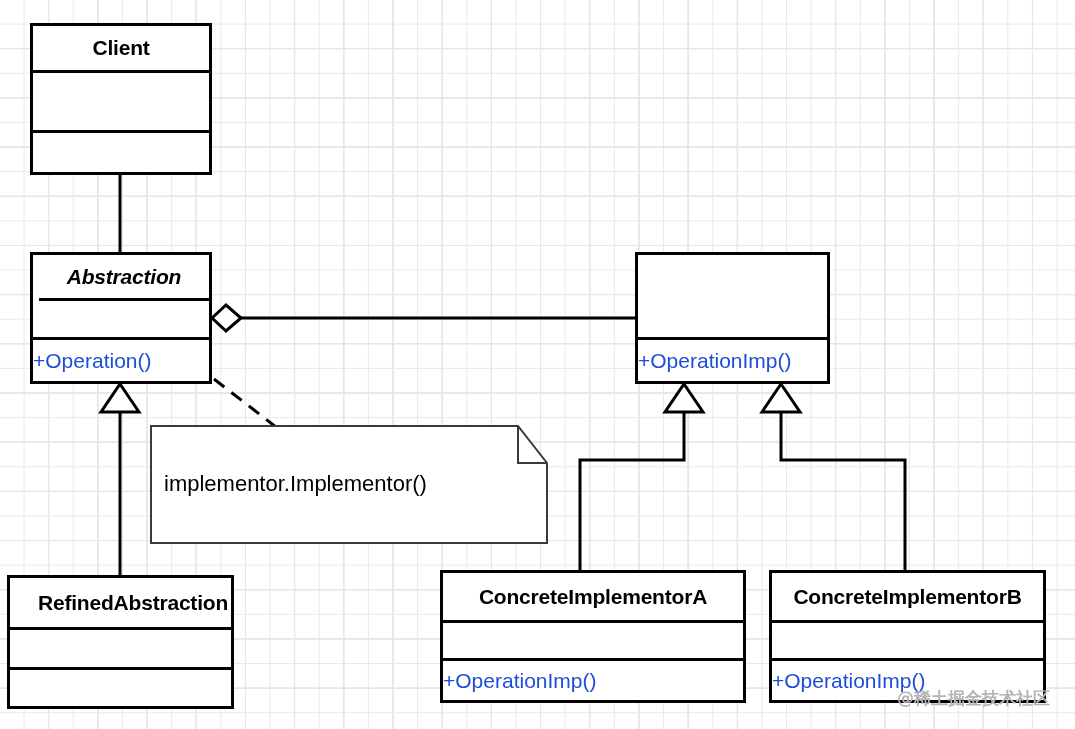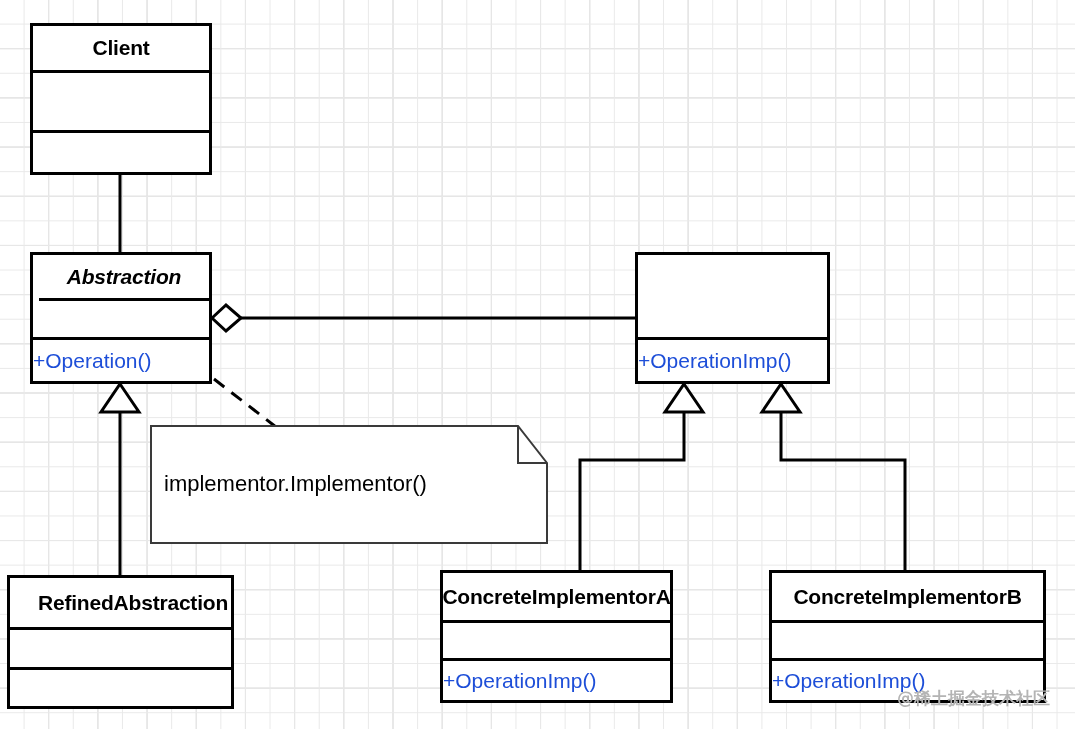--- a/index.html
+++ b/index.html
@@ -78,21 +78,21 @@
   #cls-implementor { left: 635px; top: 252px; width: 195px; height: 132px; }
   #cls-implementor .uml-name  { height: 46px; font-size: 21px; }
   #cls-implementor .uml-attrs { height: 39px; }
   #cls-implementor .uml-ops   { height: 41px; font-size: 21px; }
 
   #cls-refined     { left: 7px;   top: 575px; width: 227px; height: 134px; }
   #cls-refined .uml-name  { height: 52px; font-size: 21px; padding-left: 25px; }
   #cls-refined .uml-attrs { height: 43px; }
   #cls-refined .uml-ops   { height: 36px; font-size: 21px; }
 
-  #cls-concreteA   { left: 440px; top: 570px; width: 233px; height: 133px; }
+  #cls-concreteA   { left: 440px; top: 570px; width: 306px; height: 133px; }
   #cls-concreteA .uml-name  { height: 50px; font-size: 21px; }
   #cls-concreteA .uml-attrs { height: 41px; }
   #cls-concreteA .uml-ops   { height: 39px; font-size: 21px; }
 
   #cls-concreteB   { left: 769px; top: 570px; width: 277px; height: 133px; }
   #cls-concreteB .uml-name  { height: 50px; font-size: 21px; }
   #cls-concreteB .uml-attrs { height: 41px; }
   #cls-concreteB .uml-ops   { height: 39px; font-size: 21px; }
 
   

